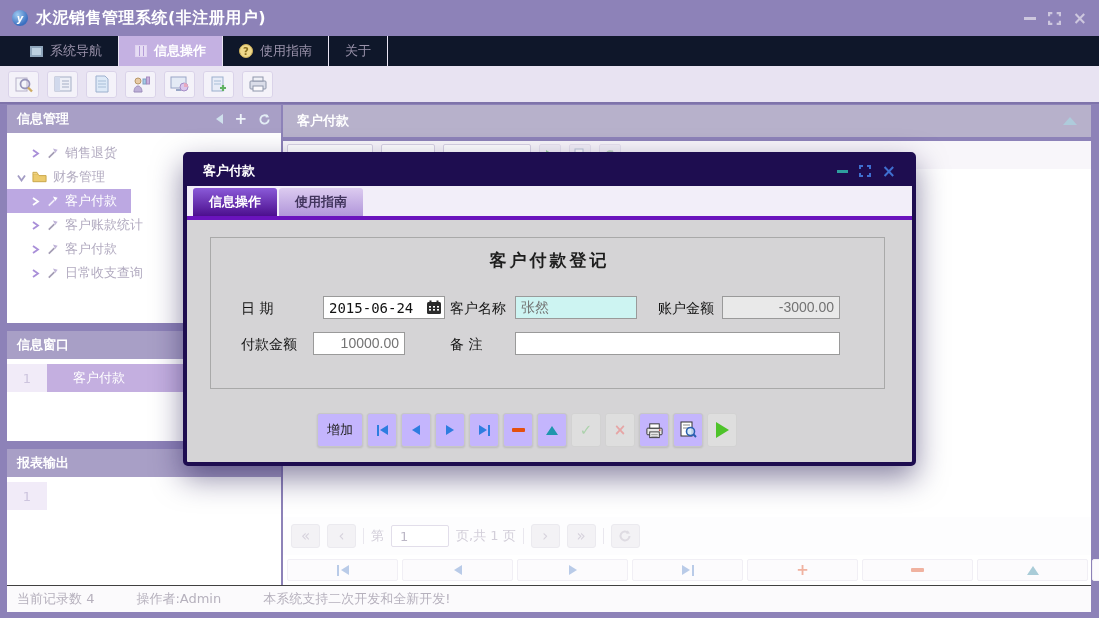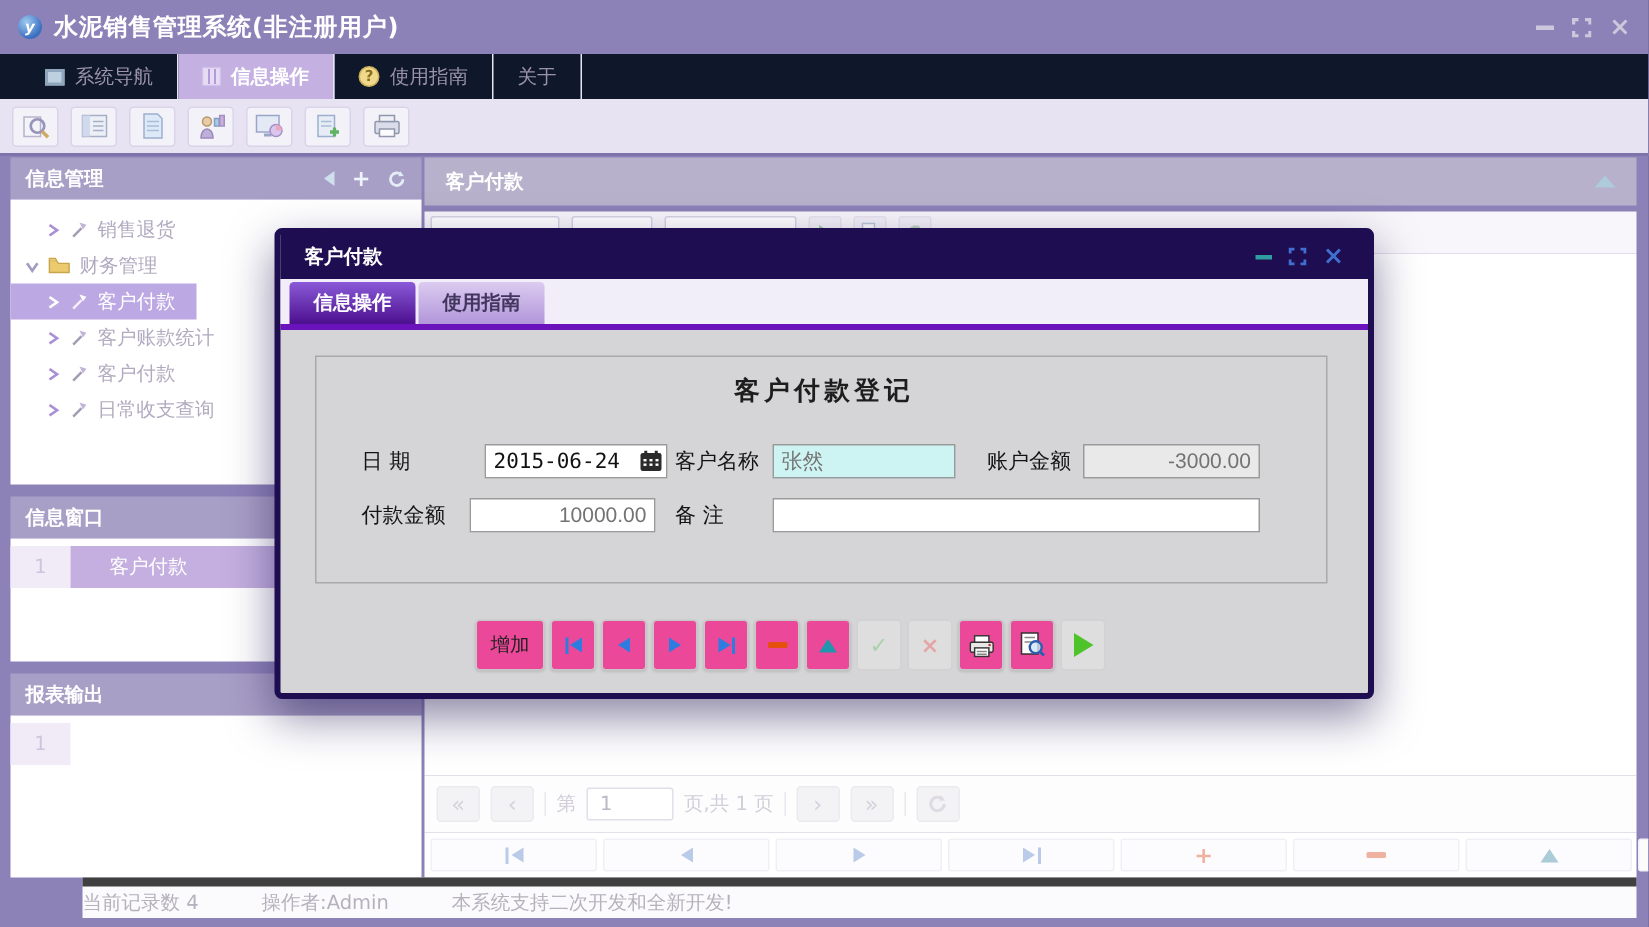--- a/index.html
+++ b/index.html
@@ -101,22 +101,22 @@
   .tri-u { width:0; height:0; border-left:6px solid transparent; border-right:6px solid transparent;
            border-bottom:9px solid currentColor; }
   .vbar { width:2px; height:11px; background:currentColor; }
   .hminus { width:13px; height:4px; background:currentColor; border-radius:1px; }
   .c-blue { color:#2d7de0; } .c-fadeblue { color:#b9cbe8; } .c-orange { color:#e5500e; }
   .c-fadeplus { color:#f0b2a0; } .c-teal { color:#1f96ae; } .c-fadeteal { color:#a9ccd8; }
   .glyph { font-size:15px; font-weight:bold; line-height:1; }
 
   
   .statusbar { position:absolute; left:7px; right:8px; bottom:6px; height:27px; background:#fbfafc;
-               border-top:6px solid #404040; display:flex; align-items:center; gap:42px;
-               padding-left:0; color:#b6b1bd;margin-left:48px; }
+               border-top:1px solid #404040; display:flex; align-items:center; gap:42px;
+               padding-left:10px; color:#b6b1bd; }
 
   
   .modal { position:absolute; left:183px; top:152px; width:733px; height:314px;
            border:4px solid #1e0d50; border-radius:5px; background:#d5d4d6;
            box-shadow:0 12px 30px rgba(25,15,75,.5); display:flex; flex-direction:column; }
   .dtitle { flex:0 0 30px; background:#1e0d50; color:#fff; font-weight:bold;
             display:flex; align-items:center; padding:0 16px; }
   .dctrls { margin-left:auto; display:flex; align-items:center; gap:11px; }
   .dmin { width:11px; height:3px; background:#2e9e9e; }
   .dclose { color:#3f6fd0; font-size:17px; font-weight:bold; line-height:1; }
@@ -138,21 +138,21 @@
   .row1 { top:76px; } .row2 { top:112px; }
   .datewrap { position:absolute; top:76px; left:116px; width:122px; height:23px;
               border:1px solid #9a9a9a; background:#fff; display:flex; align-items:center;margin-left:20px; }
   .dateval { flex:1; font-family:"DejaVu Sans Mono","Liberation Mono",monospace; font-size:14px;
              padding-left:5px; color:#111; }
   .calbtn { flex:0 0 21px; height:21px; display:flex; align-items:center; justify-content:center; }
   .f-cyan { background:#cdf4f2; }
   .f-dis { background:#e9e9e9; text-align:right; }
   .f-num { text-align:right; }
   .dnav { position:absolute; left:130px; bottom:15px; display:flex; align-items:center; gap:4px; }
-  .dbtn { width:30px; height:34px; background:#ec4899; border:1px solid #c7c7c7; border-radius:3px;
+  .dbtn { width:30px; height:34px; background:#c4b5fd; border:1px solid #c7c7c7; border-radius:3px;
           display:flex; align-items:center; justify-content:center; gap:1px;
           box-shadow:0 1px 2px rgba(0,0,0,.12); }
   .dbtn.wide { width:46px; font-size:13px; color:#222; }
   .dbtn.dis { background:#dedede; border-color:#d2d2d2; box-shadow:none; }
   .dis .glyph { opacity:.8; }
 </style>
 </head>
 <body>
 
 <div class="app">
@@ -463,21 +463,21 @@
               </g>
             </svg>
         </div>
       </div>
       <div class="flabel row1" style="left:263px">客户名称</div>
       <div class="ffield f-cyan row1" style="left:328px;width:122px">张然</div>
       <div class="flabel row1" style="left:471px">账户金额</div>
       <div class="ffield f-dis row1" style="left:535px;width:118px">-3000.00</div>
 
       <div class="flabel row2" style="left:54px">付款金额</div>
-      <div class="ffield f-num row2" style="left:126px;width:124px">10000.00</div>
+      <div class="ffield f-num row2" style="left:126px;width:92px">10000.00</div>
       <div class="flabel row2" style="left:263px">备 注</div>
       <div class="ffield row2" style="left:328px;width:325px"></div>
 
       <div class="dnav">
         <div class="dbtn wide">增加</div>
         <div class="dbtn c-blue">
             <span class="vbar"></span>
             <span class="tri-l"></span>
           </div>
         <div class="dbtn c-blue">

